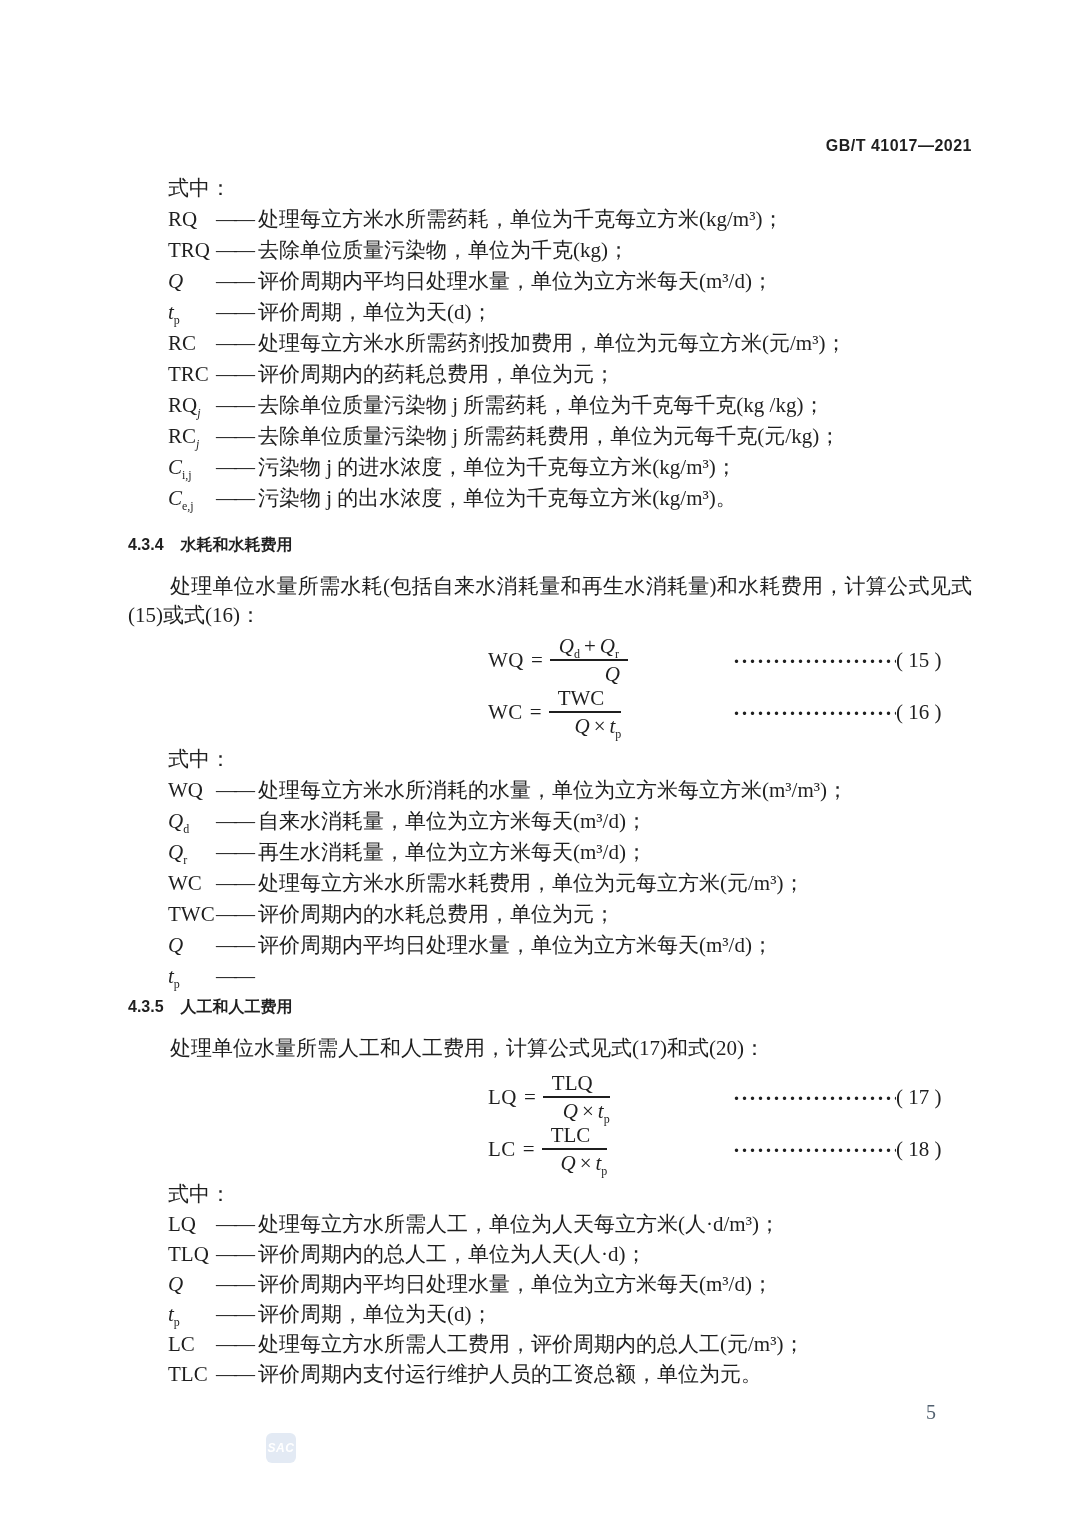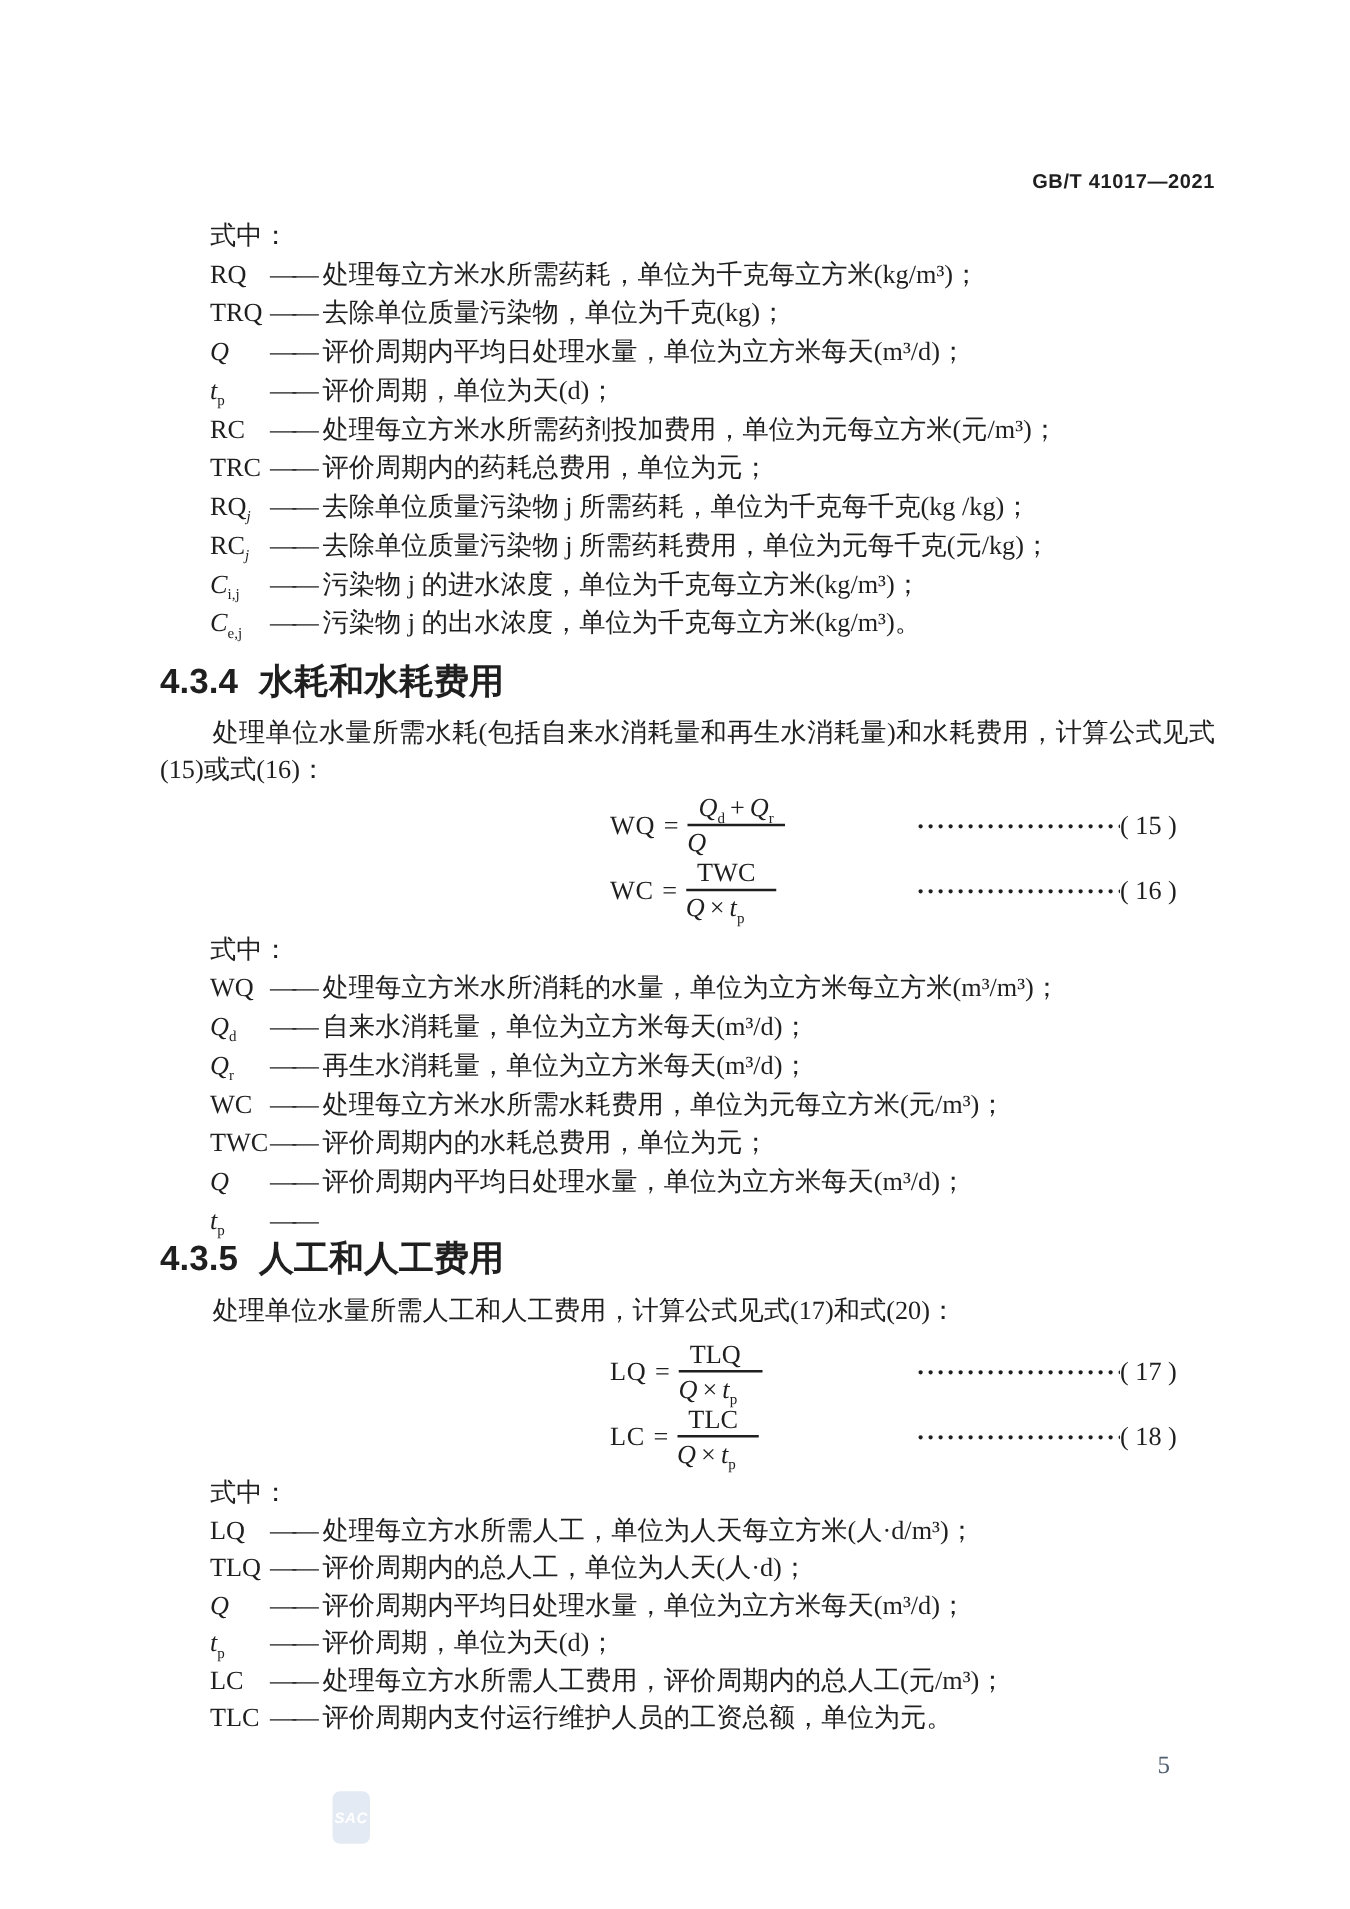--- a/index.html
+++ b/index.html
@@ -35,21 +35,21 @@
   .b2 { margin-top:6px; }
   .b3 { margin-top:4px; }
   .b3 .sb-label, .b3 .sym-row { line-height:30px; }
   sub { font-size:12px; line-height:0; }
   .it { font-style:italic; }
   
   .sec-heading {
     margin:16px 0 0 0;
     font-family:"Liberation Sans","DejaVu Sans",sans-serif;
     font-weight:700;
-    font-size:28px;
+    font-size:16px;
     line-height:30px;
     display:flex;
   }
   .sec-heading .sec-no { margin-right:17px; }
   .h435 { margin-top:0; }
   
   .para {
     margin:12px 0 0 0;
     line-height:29px;
     text-indent:2em;
@@ -66,21 +66,21 @@
   .eq-left {
     margin-left:360px;
     width:245px;
     flex:none;
     display:flex;
     align-items:center;
     white-space:nowrap;
   }
   .eq-lhs { letter-spacing:0.5px; }
   .eq-sign { margin:0 7px; }
-  .frac { display:inline-flex; flex-direction:column; align-items:flex-start; text-align:center; }
+  .frac { display:inline-flex; flex-direction:column; align-items:flex-end; text-align:center; }
   .frac .num { display:block; border-bottom:2px solid #1f1f1f; padding:0 9px 1px 9px; line-height:24px; }
   .frac .den { display:block; padding-top:1px; line-height:24px; }
   .op { margin:0 4px; }
   .leader {
     flex:1;
     overflow:hidden;
     white-space:nowrap;
     font-weight:700;
     letter-spacing:1px;
     padding-top:2px;
@@ -89,21 +89,21 @@
   
   .page-number {
     position:absolute;
     left:926px; top:1401px;
     font-size:20px;
     color:#51606f;
   }
   .sac-logo {
     position:absolute;
     left:266px; top:1433px;
-    width:30px; height:42px;
+    width:30px; height:30px;
     background:#e3eaf4;
     border-radius:6px;
     display:flex; align-items:center; justify-content:center;
   }
   .sac-logo span {
     color:#ffffff;
     font-family:"Liberation Sans","DejaVu Sans",sans-serif;
     font-weight:700;
     font-style:italic;
     font-size:12px;

